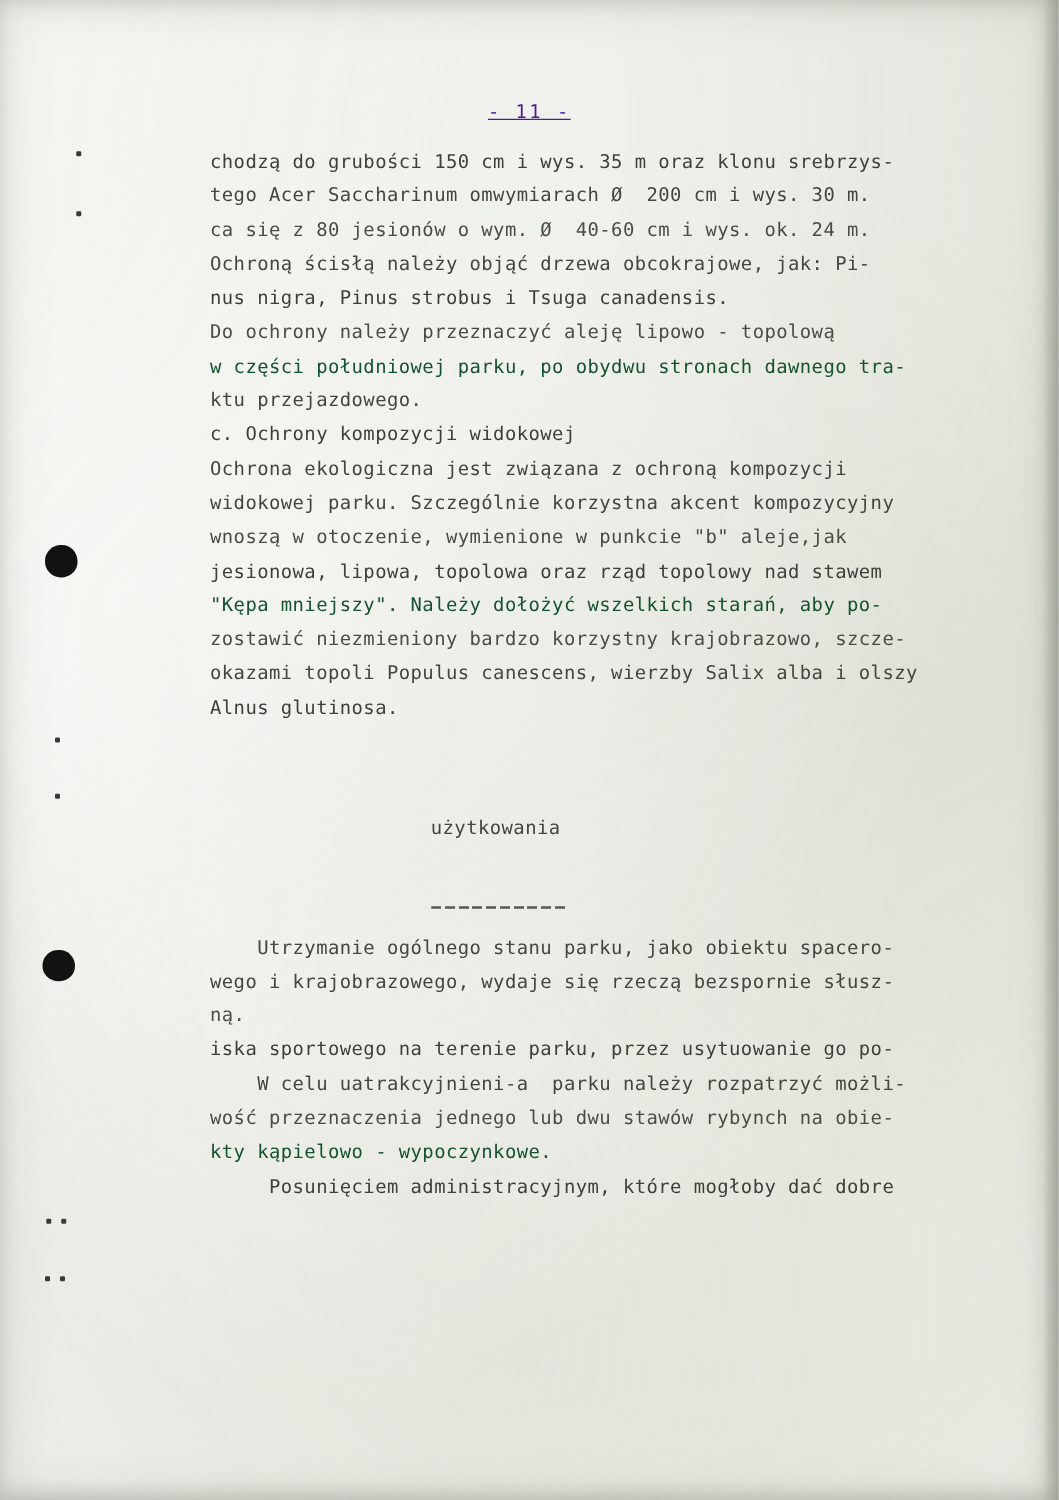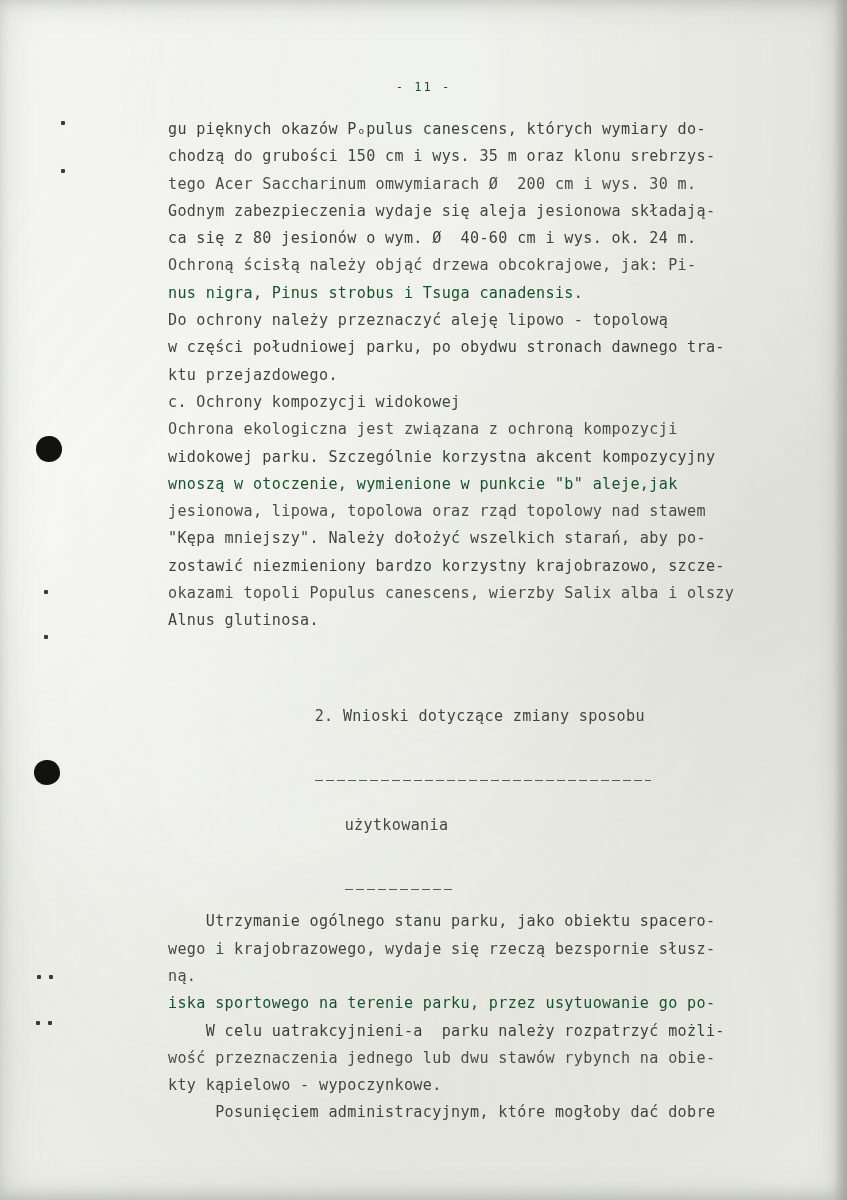--- a/index.html
+++ b/index.html
@@ -47,23 +47,24 @@
     width: 13px; height: 1200px;
     background: linear-gradient(to right, rgba(150,152,144,0), rgba(131,133,124,.40));
     pointer-events: none;
   }
 
   #folio {
     position: absolute;
     left: 0; right: 0;
     top: 80px;
     text-align: center;
-    font-size: 12px;
+    font-size: 15px;
     letter-spacing: 2px;
-    color: #14532d;
+    color: #4c1d95;
+    text-decoration: underline;
   }
 
   #body-text {
     position: absolute;
     left: 168px;
     top: 116px;
     width: 660px;
   }
   .ln {
     font-size: 15.1px;
@@ -112,47 +113,41 @@
 <body>
 
 <div id="page">
 
   <div id="grain"></div>
 
   <div id="folio">- 11 -</div>
 
   <div id="body-text">
 
-    <div class="ln"><span>gu pięknych okazów Pₒpulus canescens, których wymiary do-</span></div>
     <div class="ln"><span>chodzą do grubości 150 cm i wys. 35 m oraz klonu srebrzys-</span></div>
     <div class="ln"><span>tego Acer Saccharinum omwymiarach Ø  200 cm i wys. 30 m.</span></div>
-    <div class="ln"><span>Godnym zabezpieczenia wydaje się aleja jesionowa składają-</span></div>
     <div class="ln"><span>ca się z 80 jesionów o wym. Ø  40-60 cm i wys. ok. 24 m.</span></div>
     <div class="ln"><span>Ochroną ścisłą należy objąć drzewa obcokrajowe, jak: Pi-</span></div>
     <div class="ln"><span>nus nigra, Pinus strobus i Tsuga canadensis.</span></div>
     <div class="ln"><span>Do ochrony należy przeznaczyć aleję lipowo - topolową</span></div>
     <div class="ln"><span>w części południowej parku, po obydwu stronach dawnego tra-</span></div>
     <div class="ln"><span>ktu przejazdowego.</span></div>
     <div class="ln"><span>c. Ochrony kompozycji widokowej</span></div>
     <div class="ln"><span>Ochrona ekologiczna jest związana z ochroną kompozycji</span></div>
     <div class="ln"><span>widokowej parku. Szczególnie korzystna akcent kompozycyjny</span></div>
     <div class="ln"><span>wnoszą w otoczenie, wymienione w punkcie "b" aleje,jak</span></div>
     <div class="ln"><span>jesionowa, lipowa, topolowa oraz rząd topolowy nad stawem</span></div>
     <div class="ln"><span>"Kępa mniejszy". Należy dołożyć wszelkich starań, aby po-</span></div>
     <div class="ln"><span>zostawić niezmieniony bardzo korzystny krajobrazowo, szcze-</span></div>
     <div class="ln"><span>okazami topoli Populus canescens, wierzby Salix alba i olszy</span></div>
     <div class="ln"><span>Alnus glutinosa.</span></div>
 
     <div class="gap"></div>
     <div class="gap-sm"></div>
 
-    <div class="ln heading-wrap" id="head1">
-      <span>2. Wnioski dotyczące zmiany sposobu</span>
-      <span class="ul" style="left: 146.625px; width: 336.312px;"></span>
-    </div>
     <div class="ln heading-wrap" id="head2">
       <span>użytkowania</span>
       <span class="ul" style="left: 176.625px; width: 109.812px;"></span>
     </div>
 
     <div class="gap-sm"></div>
 
     <div class="ln"><span>    Utrzymanie ogólnego stanu parku, jako obiektu spacero-</span></div>
     <div class="ln"><span>wego i krajobrazowego, wydaje się rzeczą bezspornie słusz-</span></div>
     <div class="ln"><span>ną.</span></div>

